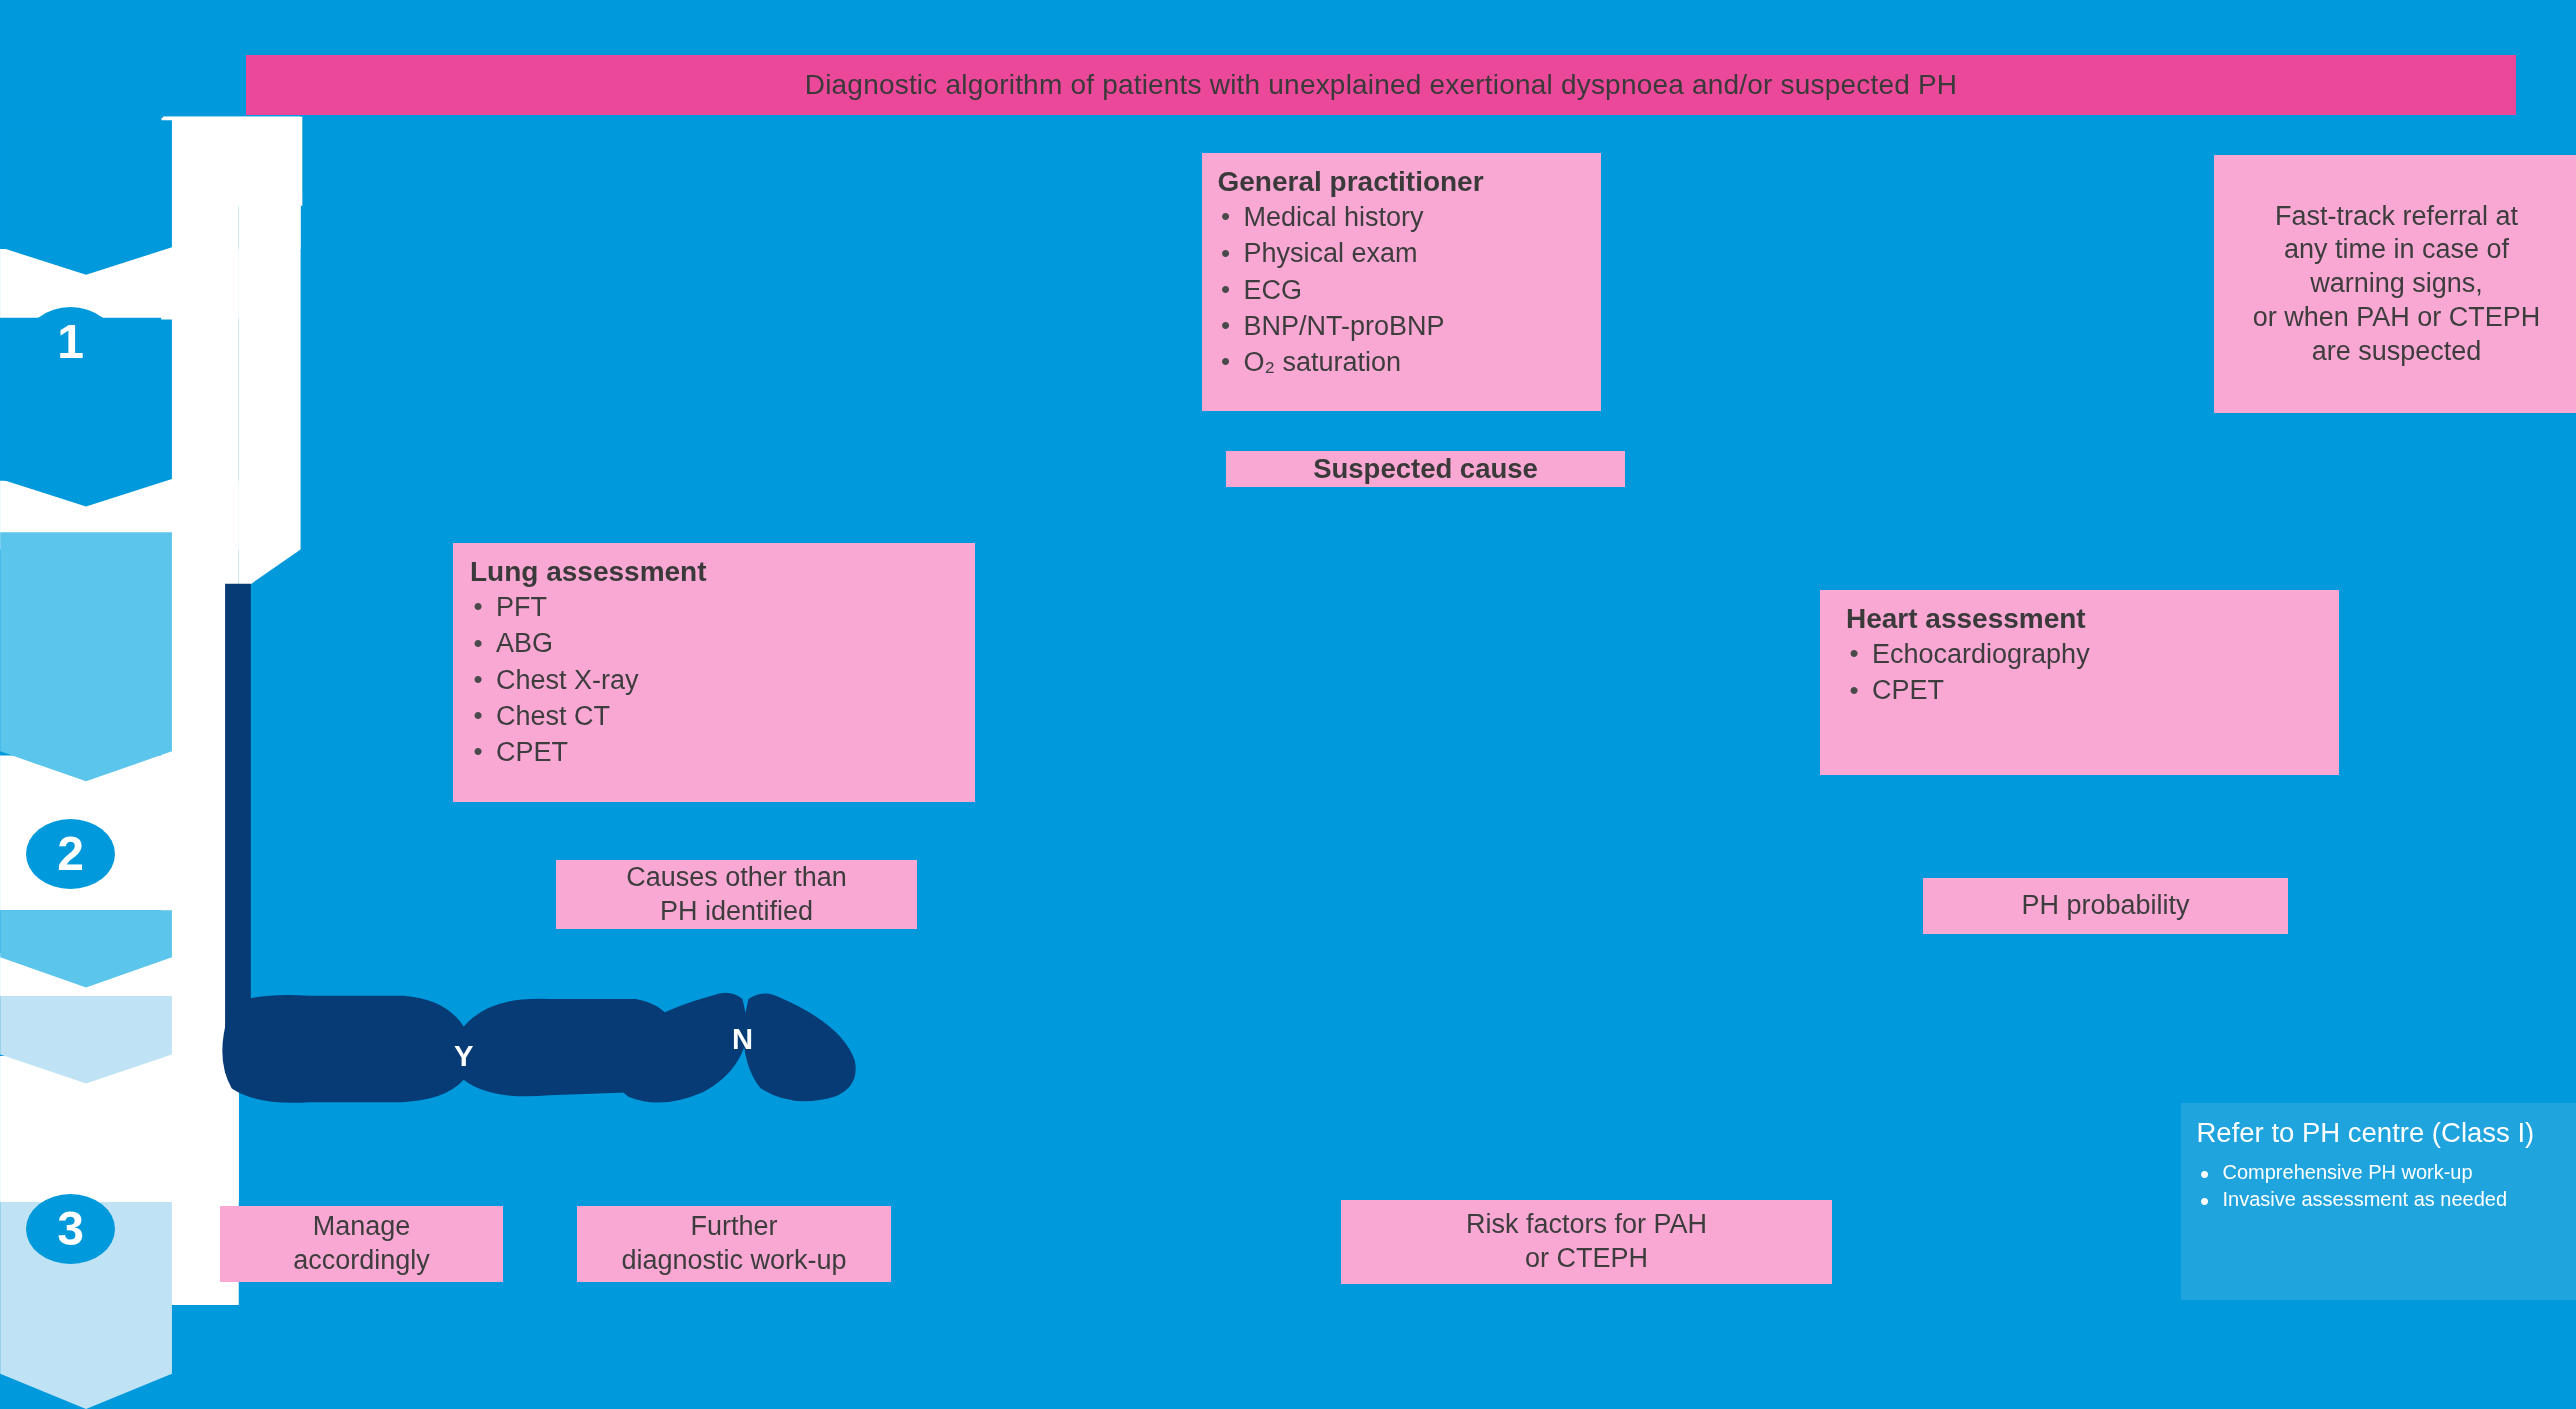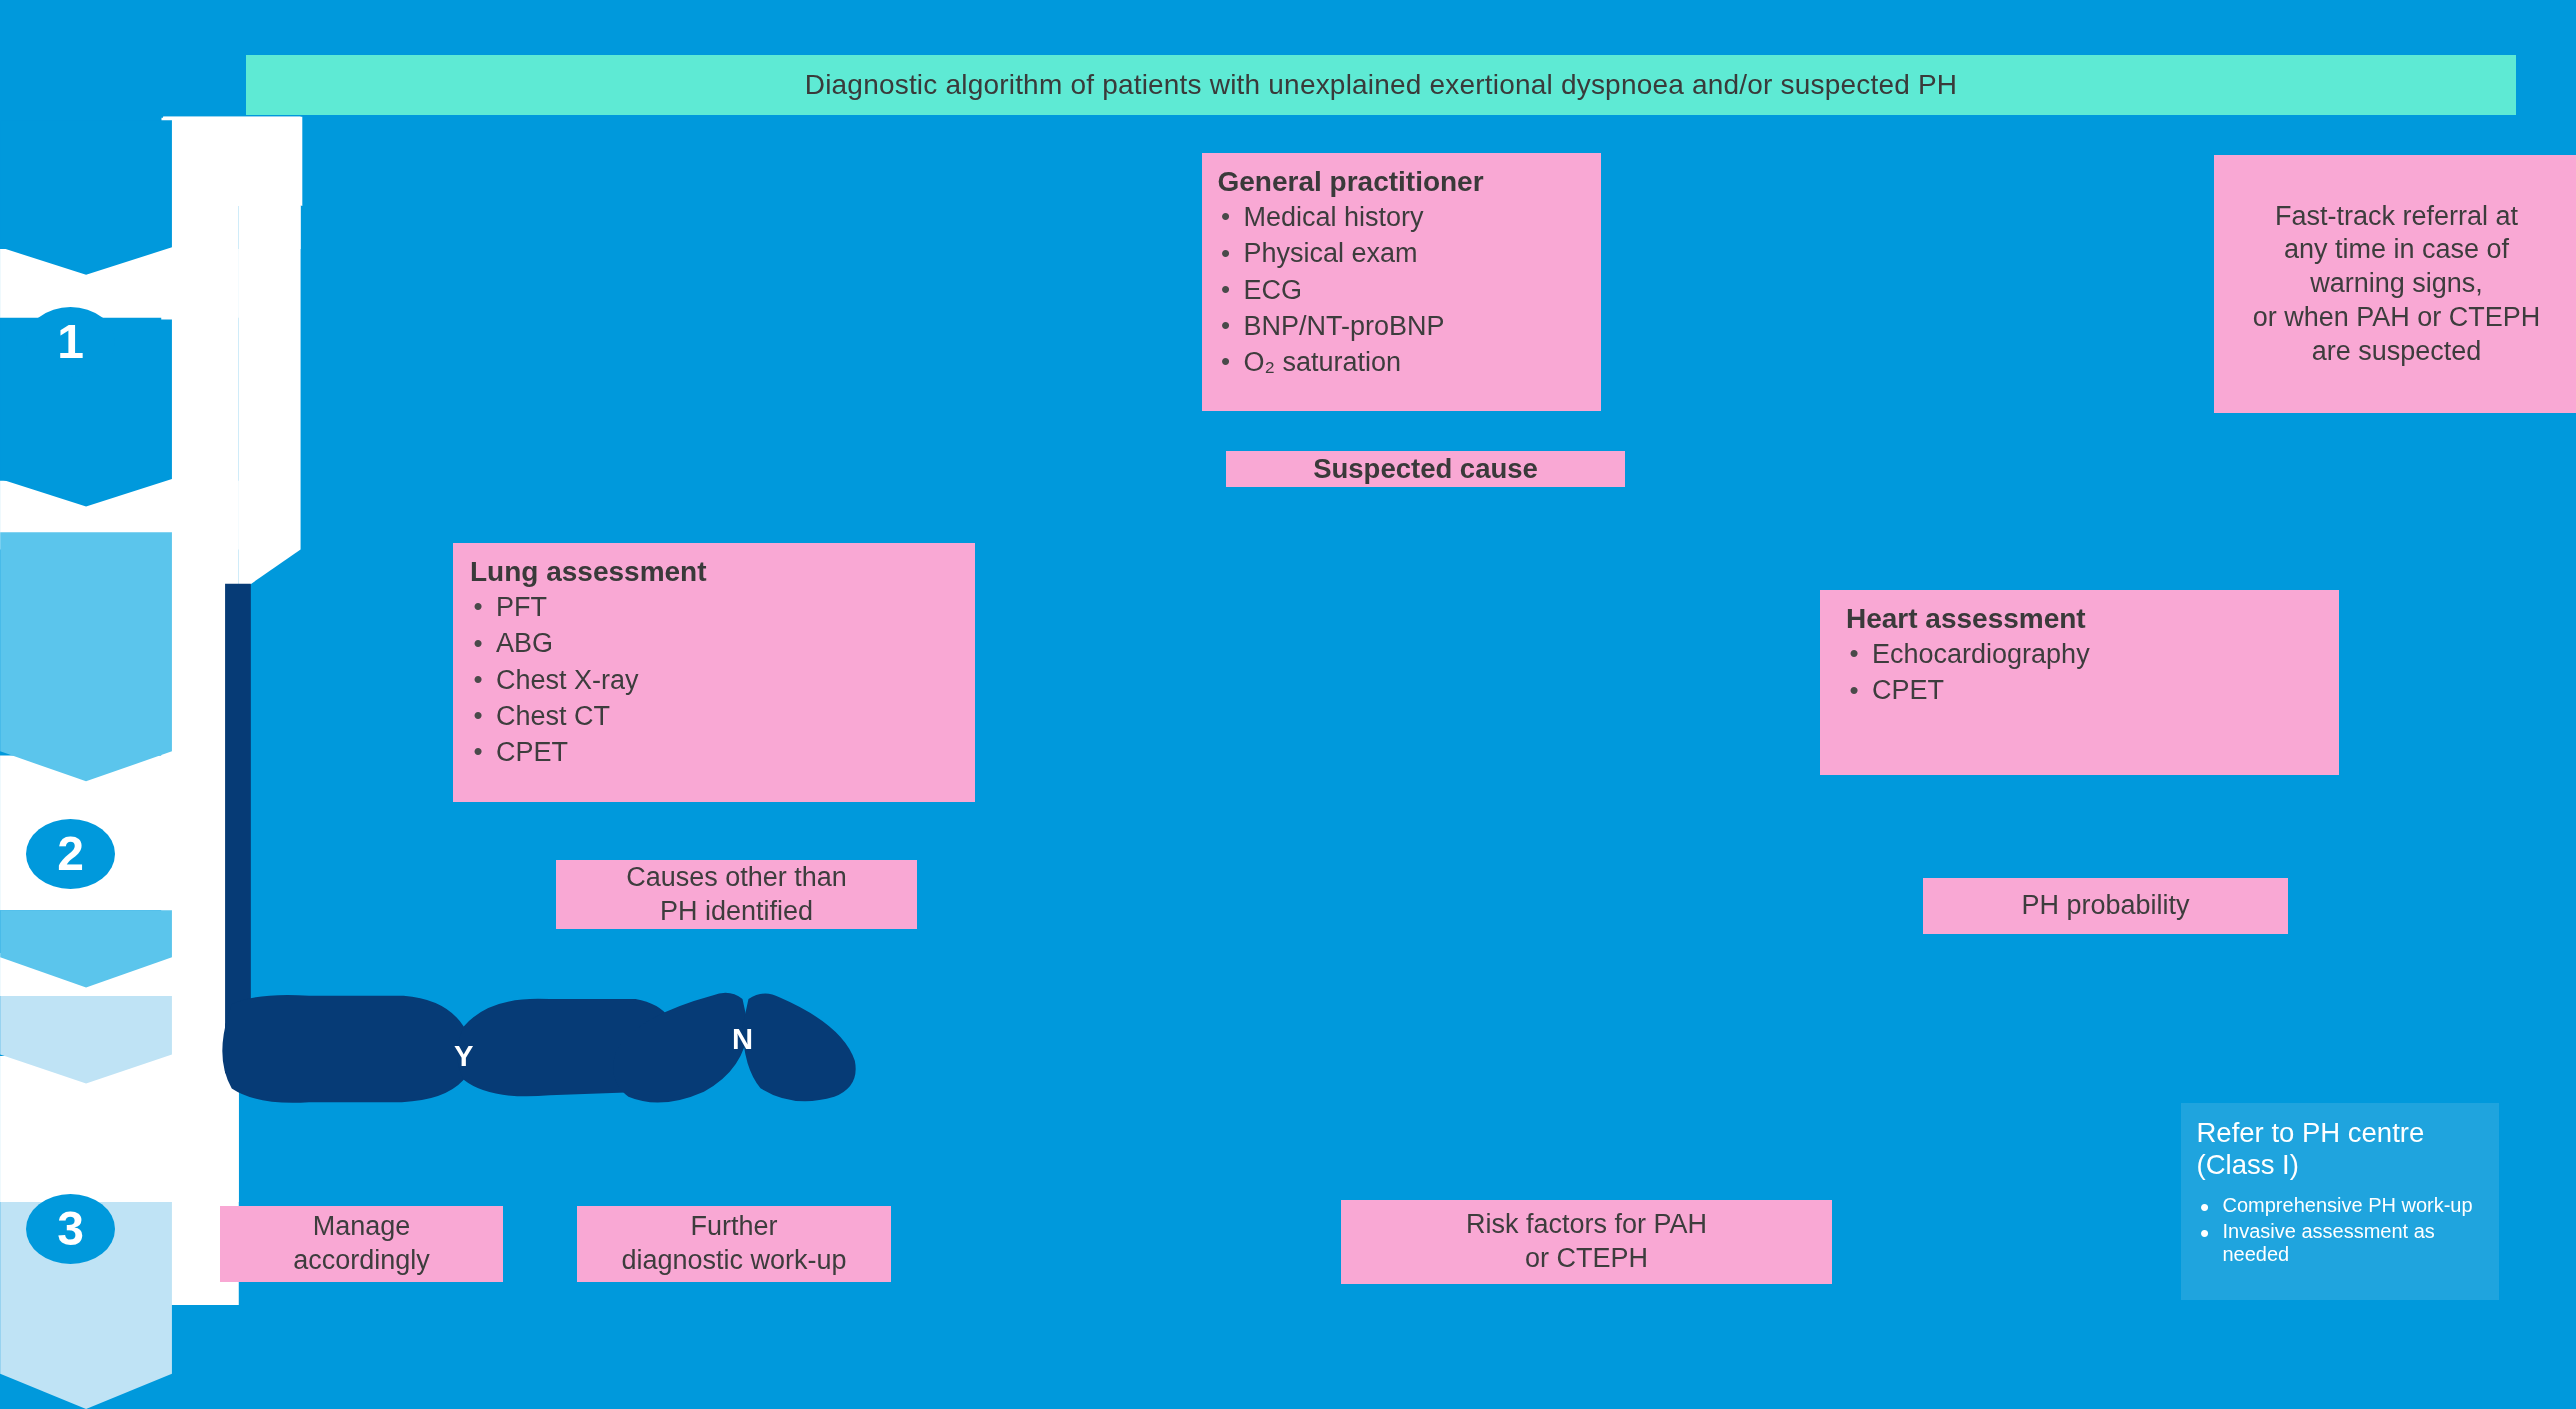--- a/index.html
+++ b/index.html
@@ -9,21 +9,21 @@
     position:relative;
     width:2576px;height:1409px;
     background:#0099DC;
     overflow:hidden;
   }
 
   
   .titlebar{
     position:absolute;
     left:246px;top:55px;width:2270px;height:60px;
-    background:#5eead4;
+    background:#ec4899;
     display:flex;align-items:center;justify-content:center;
     font-size:28px;color:#3a3a3a;letter-spacing:0.2px;
   }
 
   
   .card{
     position:absolute;
     background:#f9a8d4;
     color:#3d3d3d;
     box-sizing:border-box;
@@ -44,21 +44,21 @@
     position:absolute;
     width:89px;height:70px;border-radius:50%;
     background:#0099DC;
     display:flex;align-items:center;justify-content:center;
     color:#ffffff;font-size:48px;font-weight:bold;line-height:1;
   }
 
   
   .refer{
     position:absolute;
-    left:2181px;top:1103px;width:318px;height:197px;
+    left:2181px;top:1103px;width:395px;height:197px;
     background:#1FA4DE;
     box-sizing:border-box;padding:13.7px 15.5px 0 15.5px;
     color:#ffffff;
   }
   .refer .hd{font-size:27.5px;line-height:1.18;margin-bottom:12px;}
   .refer ul{list-style:none;margin:0;padding:0;}
   .refer li{
     font-size:20px;line-height:1.16;position:relative;padding-left:26px;margin-bottom:3.4px;
   }
   .refer li:before{content:"\2022";position:absolute;left:3.4px;top:-1.7px;font-size:26px;}

